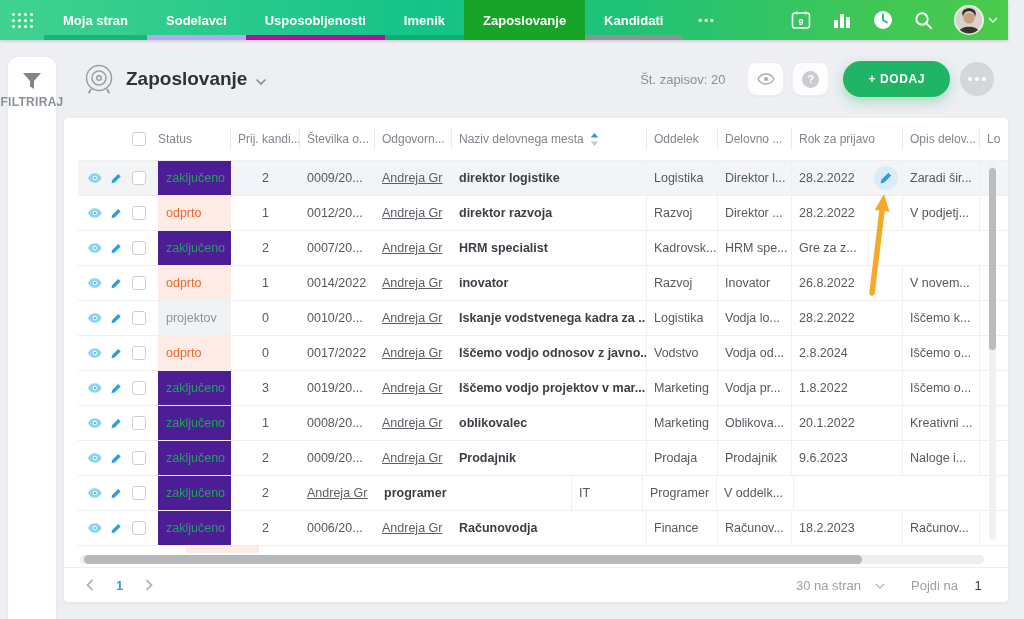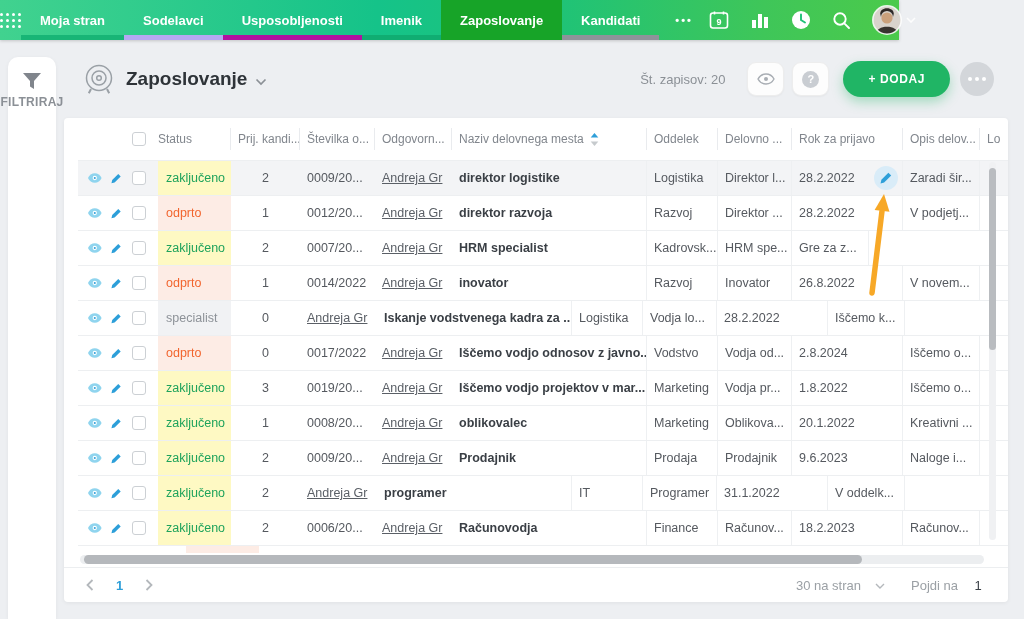--- a/index.html
+++ b/index.html
@@ -1,20 +1,20 @@
 <!DOCTYPE html>
 <html><head>
 <meta charset="utf-8">
 <style>
   * { box-sizing: border-box; margin: 0; padding: 0; }
   html,body { width:1024px; height:619px; overflow:hidden; }
   body { font-family:"Liberation Sans", sans-serif; background:#edeff2; position:relative; }
 
   
-  .topnav { position:absolute; left:0; top:0; width:899px; height:40px;
+  .topnav { position:absolute; left:0; top:0; width:1008px; height:40px;
     background:linear-gradient(90deg,#41d28f 0%,#15c389 42%,#1fc377 62%,#3fc659 85%,#4bca4b 100%);
     display:flex; align-items:stretch; box-shadow:0 1px 3px rgba(0,0,0,.18); z-index:5; }
   .grid-btn { width:44px; display:flex; align-items:center; justify-content:center; cursor:pointer; }
   .grid-dots { display:grid; grid-template-columns:repeat(4,3px); grid-template-rows:repeat(3,3px); gap:3px; }
   .grid-dots i { width:3px; height:3px; background:#fff; border-radius:50%; }
   .nav-items { display:flex; align-items:stretch; }
   .nav-item { position:relative; display:flex; align-items:center; padding:0 19px; color:#fff;
     font-size:13px; font-weight:600; cursor:pointer; white-space:nowrap; }
   .nav-item.active { background:#17a428; }
   .nav-underline { position:absolute; left:0; right:0; bottom:0; height:5px; }
@@ -57,21 +57,21 @@
   .trow { display:flex; align-items:stretch; height:35px; border-top:1px solid #edeff1; }
   .trow.hl { background:#f3f4f6; }
   .cell { display:flex; align-items:center; padding:0 7px; font-size:12.5px; color:#55595f; white-space:nowrap; overflow:hidden; flex:none; }
   .c-act{width:50px; padding-left:10px; gap:9px;} .c-chk{width:30px; padding:0 0 0 4px;}
   .c-status{width:73px;} .c-prij{width:69px; justify-content:center;} .c-num{width:75px;}
   .c-resp{width:77px;} .c-naziv{width:195px;} .c-odd{width:71px;} .c-del{width:74px;}
   .c-rok{width:111px;} .c-opis{width:77px;} .c-lo{width:28px;}
   .trow .c-naziv,.trow .c-odd,.trow .c-del,.trow .c-rok,.trow .c-opis { border-right:1px solid #eef0f2; }
   .trow .c-naziv { font-weight:700; color:#3a3f45; }
   .status-badge { width:100%; height:100%; display:flex; align-items:center; padding-left:8px; font-size:12.5px; }
-  .status-badge.done { color:#1ea35c; background:#fef9c3; }
+  .status-badge.done { color:#1ea35c; background:#4c1d95; }
   .status-badge.open { color:#f2652e; background:#fdece5;text-align:center; }
   .status-badge.cancelled { color:#8d9298; background:#f1f2f4; }
   .c-status { padding:0; }
   .link { text-decoration:underline; color:#5a5f66; cursor:pointer; }
   .checkbox { width:14px; height:14px; border:1.5px solid #ccd0d4; border-radius:3px; background:#fff; cursor:pointer; }
   .sort-icon { margin-left:6px; display:flex; }
   .partial { height:8px; border-top:1px solid #edeff1; display:flex; overflow:hidden; }
   .partial .ps { margin-left:108px; width:73px; height:100%; }
   .partial .ps.open { background:#fdece5; }
 
@@ -397,23 +397,24 @@
               <circle cx="8.5" cy="6" r="1.3" fill="#2d9fd9"></circle>
             </svg>
       <svg width="13" height="13" viewBox="0 0 13 13">
               <path d="M9.1.9l3 3L4.5 11.5l-3.9.9.9-3.9z" fill="#2d9fd9"></path>
             </svg>
     </div>
     <div class="cell c-chk">
             <span class="checkbox"></span>
           </div>
     <div class="cell c-status">
-            <span class="status-badge cancelled">specialist</span>
+            <span class="status-badge cancelled">projektov</span>
           </div>
     <div class="cell c-prij">0</div>
+    <div class="cell c-num">0010/20...</div>
     <div class="cell c-resp">
             <span class="link">Andreja Gr</span>
           </div>
     <div class="cell c-naziv">Iskanje vodstvenega kadra za ...</div>
     <div class="cell c-odd">Logistika</div>
     <div class="cell c-del">Vodja lo...</div>
     <div class="cell c-rok">28.2.2022</div>
     <div class="cell c-opis">Iščemo k...</div>
     <div class="cell c-lo"></div>
   </div>
@@ -555,21 +556,20 @@
     <div class="cell c-status">
             <span class="status-badge done">zaključeno</span>
           </div>
     <div class="cell c-prij">2</div>
     <div class="cell c-resp">
             <span class="link">Andreja Gr</span>
           </div>
     <div class="cell c-naziv">programer</div>
     <div class="cell c-odd">IT</div>
     <div class="cell c-del">Programer</div>
-    <div class="cell c-rok">31.1.2022</div>
     <div class="cell c-opis">V oddelk...</div>
     <div class="cell c-lo"></div>
   </div>
 
   <div class="trow">
     <div class="cell c-act">
       <svg width="17" height="12" viewBox="0 0 17 12">
               <path d="M8.5 0C4.8 0 1.6 2.3 0 6c1.6 3.7 4.8 6 8.5 6s6.9-2.3 8.5-6C15.4 2.3 12.2 0 8.5 0z" fill="#8fd4ee"></path>
               <circle cx="8.5" cy="6" r="2.7" fill="#fff"></circle>
               <circle cx="8.5" cy="6" r="1.3" fill="#2d9fd9"></circle>

